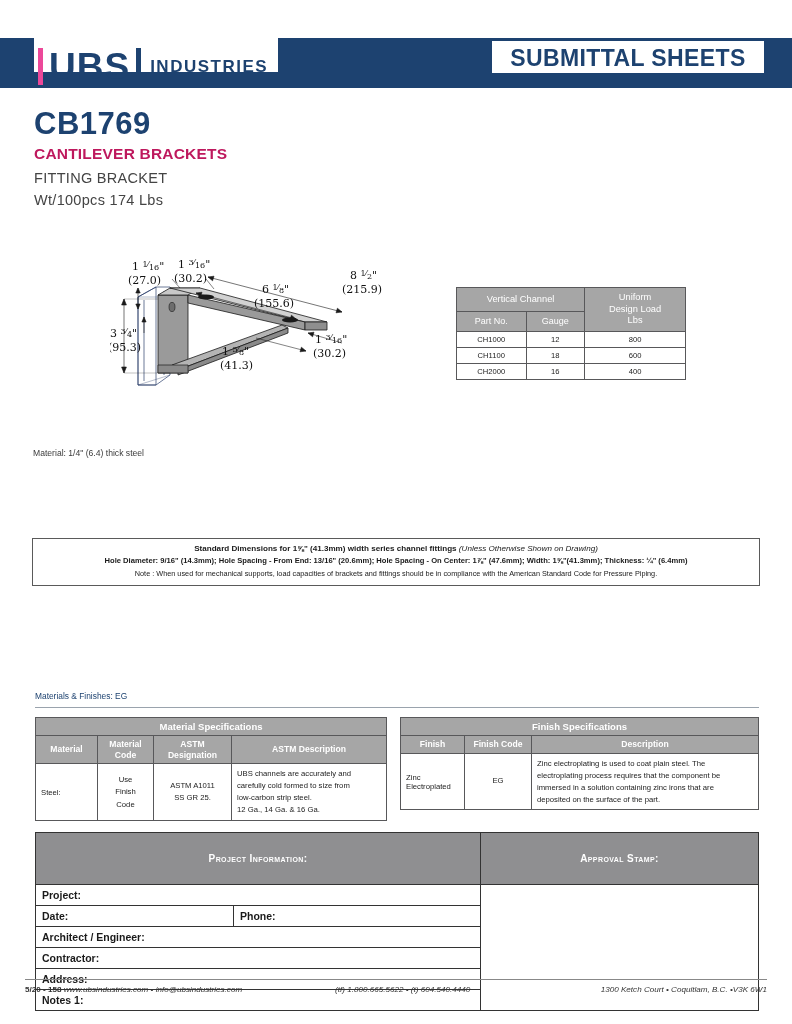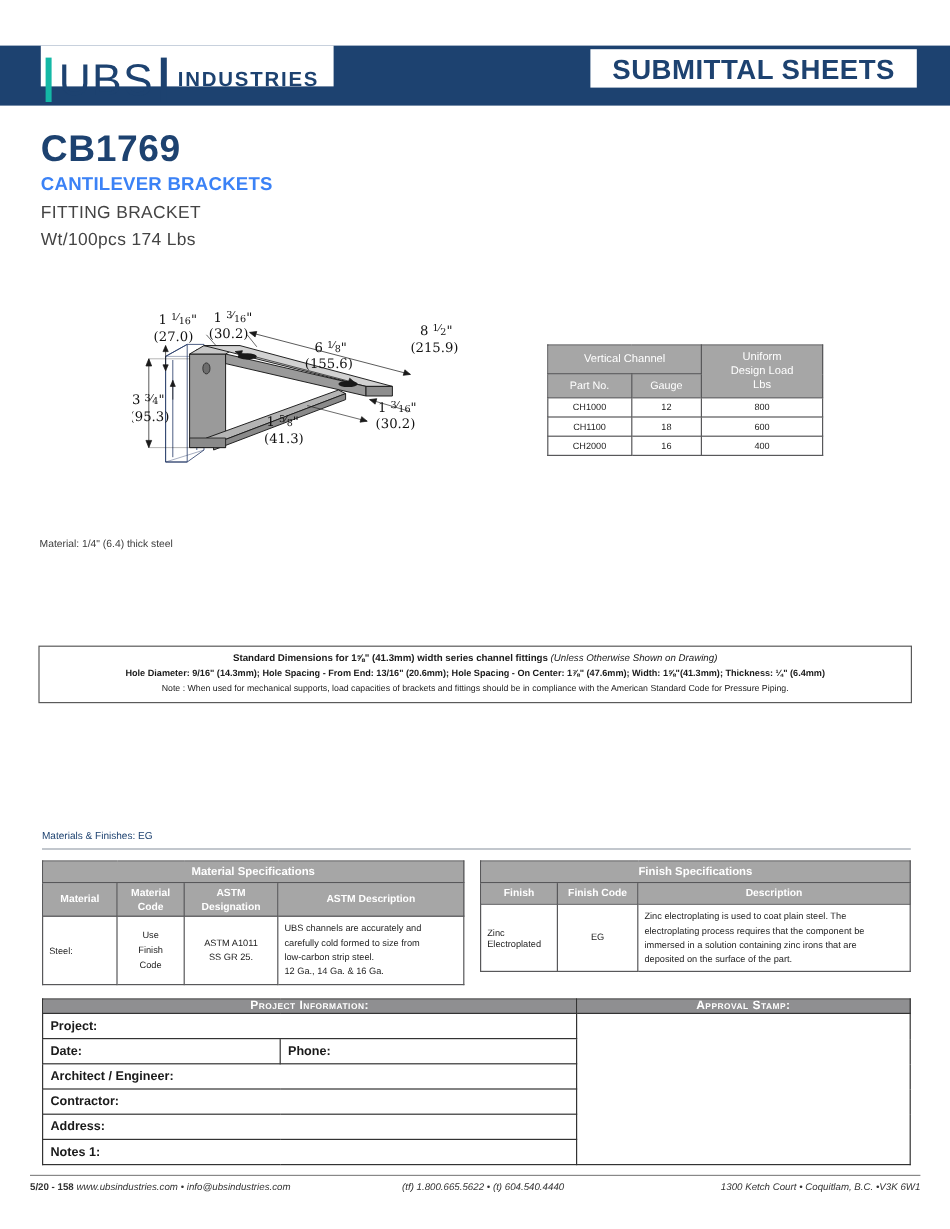--- a/index.html
+++ b/index.html
@@ -21,23 +21,23 @@
   .logo-white-box {
     position:absolute; left:34px; top:38px; width:244px; height:34px;
     background:#ffffff;
   }
   .logo-wrap {
     position:absolute; left:34px; top:43px; width:250px; height:46px;
     display:flex; align-items:center;
   }
   .logo-ubs {
     font-family:"Liberation Sans", sans-serif;
-    font-weight:normal; font-size:37px; letter-spacing:1px;
+    font-weight:bold; font-size:37px; letter-spacing:1px;
     color:#1d4270; line-height:1;
-    border-left:5px solid #14b8a6; border-right:5px solid #1d4270;
+    border-left:5px solid #ec4899; border-right:5px solid #1d4270;
     padding:0 6px; margin-left:4px;
   }
   .logo-ind {
     font-family:"Liberation Sans", sans-serif;
     font-weight:bold; font-size:17px; letter-spacing:1.5px;
     color:#1d4270; margin-left:9px; margin-top:2px;
   }
   .submittal-white-box {
     position:absolute; left:492px; top:41px; width:272px; height:32px;
     background:#ffffff;
@@ -50,21 +50,21 @@
     color:#1d4270; line-height:28px;
   }
 
   
   .title-block { position:absolute; left:34px; top:108px; width:460px; }
   .part-number {
     font-weight:bold; font-size:31px; color:#1d4270;
     letter-spacing:.5px; line-height:1.05; margin:0;
   }
   .part-family {
-    font-weight:bold; font-size:15.5px; color:#3b82f6;
+    font-weight:bold; font-size:15.5px; color:#be185d;
     letter-spacing:.2px; margin:4px 0 0 0;
   }
   .part-desc {
     font-size:14.5px; color:#444; margin:7px 0 3px 0; letter-spacing:.3px;
   }
   .part-weight {
     font-size:14.5px; color:#444; margin:6px 0 0 0; letter-spacing:.3px;
   }
 
   
@@ -132,21 +132,21 @@
 
   .mat-table { position:absolute; left:35px; top:717px; width:352px; }
   .fin-table { position:absolute; left:400px; top:717px; width:359px; }
 
   
   .form-wrap { position:absolute; left:35px; top:832px; width:724px; }
   .form-table { border-collapse:collapse; width:724px; }
   .form-table td { border:1px solid #333333; }
   .form-hdr {
     background:#8f8f91; color:#ffffff; text-align:center;
-    font-weight:bold; font-size:10px; padding:0 0;
+    font-weight:bold; font-size:10px; padding:20px 0;
     font-variant:small-caps; letter-spacing:.4px;
   }
   .form-field {
     font-weight:bold; font-size:10.5px; color:#1a1a1a;
     padding:4px 6px; height:20px;
   }
   .form-stamp { background:#ffffff; }
 
   
   .footer-rule {

